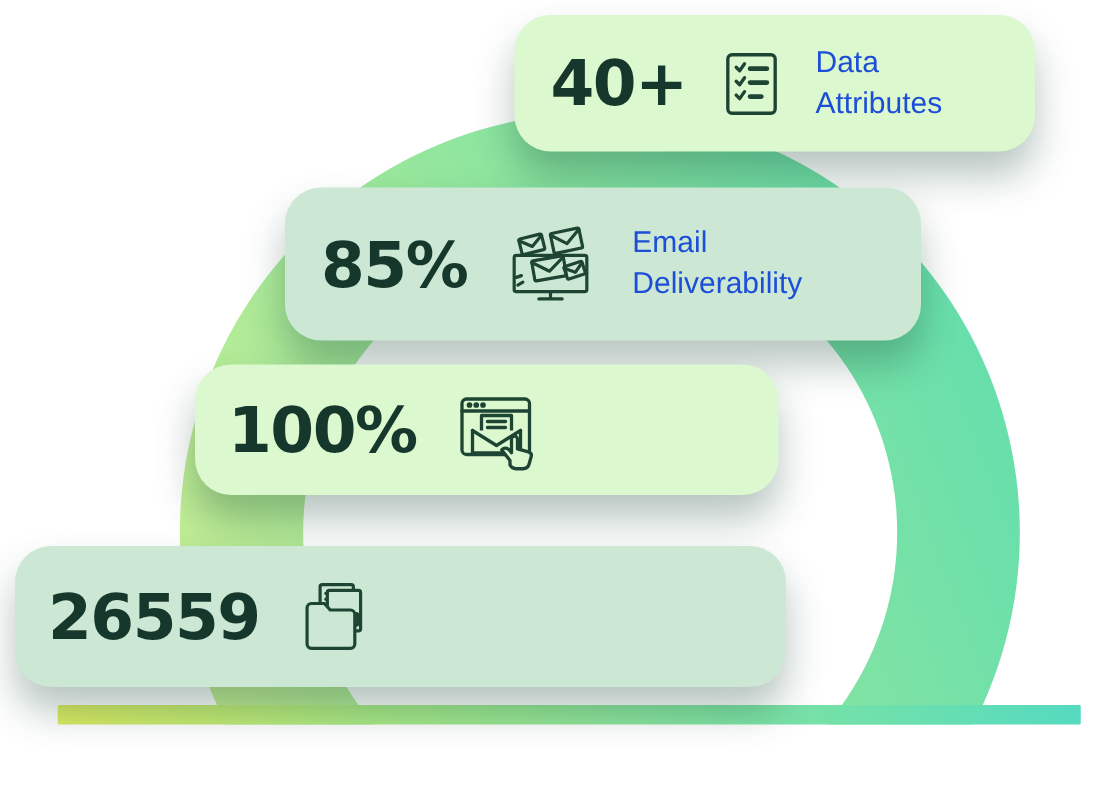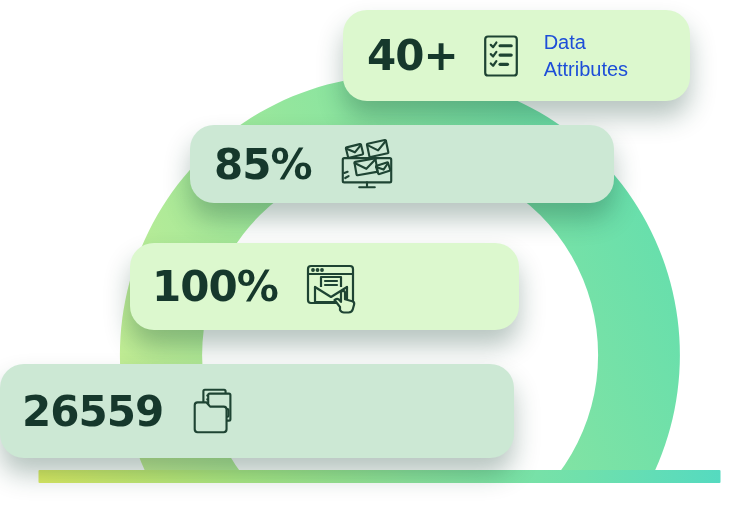--- a/index.html
+++ b/index.html
@@ -18,23 +18,23 @@
     font-weight:bold;font-size:42px;letter-spacing:-1px;
     color:#16382c;white-space:nowrap;
   }
   .card .label{
     font-size:20px;line-height:1.35;color:#1d4ed8;
   }
   .icon{display:inline-flex;align-items:center;justify-content:center;}
   .icon svg{display:block;}
   
   .card1{left:343px;top:10px;width:323px;height:91px;padding-left:24px;gap:17px;}
-  .card2{left:190px;top:125px;width:400px;height:78px;padding-left:24px;gap:24px;}
+  .card2{left:190px;top:125px;width:400px;height:102px;padding-left:24px;gap:24px;}
   .card3{left:130px;top:243px;width:367px;height:87px;padding-left:22px;gap:24px;}
-  .card4{left:0;top:364px;width:492px;height:94px;padding-left:22px;gap:24px;}
+  .card4{left:10px;top:364px;width:492px;height:94px;padding-left:22px;gap:24px;}
   .lbl1{max-width:102px;}
   .lbl2{max-width:136px;}
   .lbl3{max-width:96px;}
   .lbl4{max-width:252px;}
 </style>
 </head>
 <body>
 
 <div class="stage">
 
@@ -96,20 +96,21 @@
           <polyline points="20,26 31,34 42,26"></polyline>
         </g>
         <g transform="rotate(-18 48 33)">
           <rect x="42" y="29" width="13" height="9" rx="1"></rect>
           <polyline points="42,30 48.5,35 55,30"></polyline>
         </g>
         <path d="M12 37 l-3.5 1.2"></path>
           <path d="M13 41.5 l-3.5 2"></path>
       </svg>
     </span>
+    <div class="label lbl2">Email Deliverability</div>
   </div>
 
   <div class="card card3" style="background-color: rgb(220, 248, 206);">
     <div class="num">100%</div>
     <span class="icon">
       <svg width="58" height="58" viewBox="0 0 58 58" fill="none" stroke="#1e4433" stroke-width="2.2" stroke-linecap="round" stroke-linejoin="round">
         <rect x="6" y="8" width="45" height="37" rx="3"></rect>
         <path d="M6 16 H51"></path>
         <circle cx="11" cy="12" r="0.8" fill="#1e4433"></circle>
         <circle cx="15.5" cy="12" r="0.8" fill="#1e4433"></circle>

